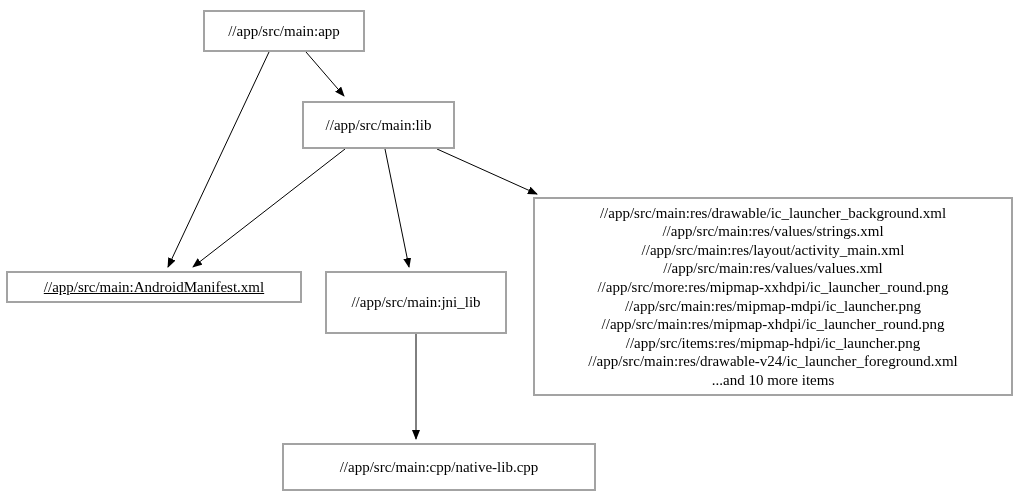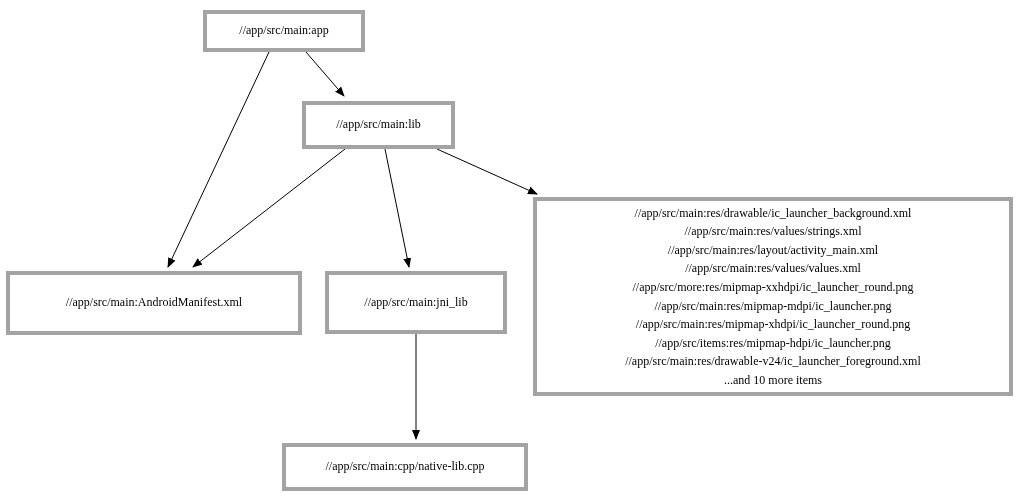--- a/index.html
+++ b/index.html
@@ -19,45 +19,45 @@
   #edges {
     position: absolute;
     left: 0;
     top: 0;
     width: 1018px;
     height: 496px;
   }
   .node {
     position: absolute;
     box-sizing: border-box;
-    border: 4px solid #a3a3a3;
+    border: 2px solid #a3a3a3;
     background: #ffffff;
     display: flex;
     align-items: center;
     justify-content: center;
     text-align: center;
-    font-size: 12px;
+    font-size: 15px;
     line-height: 1.1;
     white-space: nowrap;
   }
   .node.multiline {
     flex-direction: column;
     justify-content: center;
     padding: 4px 6px;
   }
   .node.multiline .res-line {
     line-height: 18.6px;
     white-space: nowrap;
   }
   #node-app        { left: 203px; top: 10px;  width: 162px; height: 42px; }
   #node-lib        { left: 302px; top: 101px; width: 153px; height: 48px; text-align: right; }
-  #node-manifest   { left: 6px;   top: 271px; width: 296px; height: 64px; }
+  #node-manifest   { left: 6px;   top: 271px; width: 296px; height: 32px; text-decoration: underline; }
   #node-jni-lib    { left: 325px; top: 271px; width: 182px; height: 63px; }
   #node-resources  { left: 533px; top: 197px; width: 480px; height: 199px; }
-  #node-native-lib { left: 282px; top: 443px; width: 246px; height: 48px; }
+  #node-native-lib { left: 282px; top: 443px; width: 314px; height: 48px; }
 </style>
 </head>
 <body>
 
 <div id="canvas">
 
   <svg id="edges" viewBox="0 0 1018 496" xmlns="http://www.w3.org/2000/svg">
     <defs>
       <marker id="arrow" markerWidth="10" markerHeight="8" refX="9" refY="4" orient="auto" markerUnits="userSpaceOnUse">
         <path d="M0,0 L10,4 L0,8 z" fill="#000000"></path>

